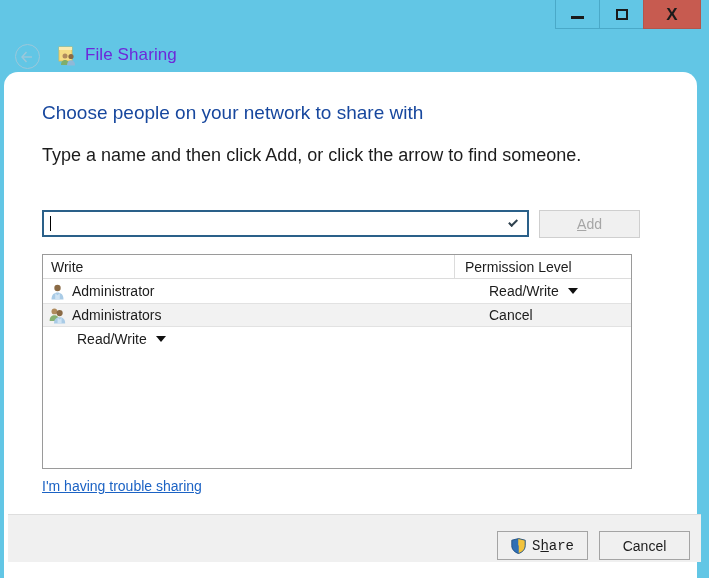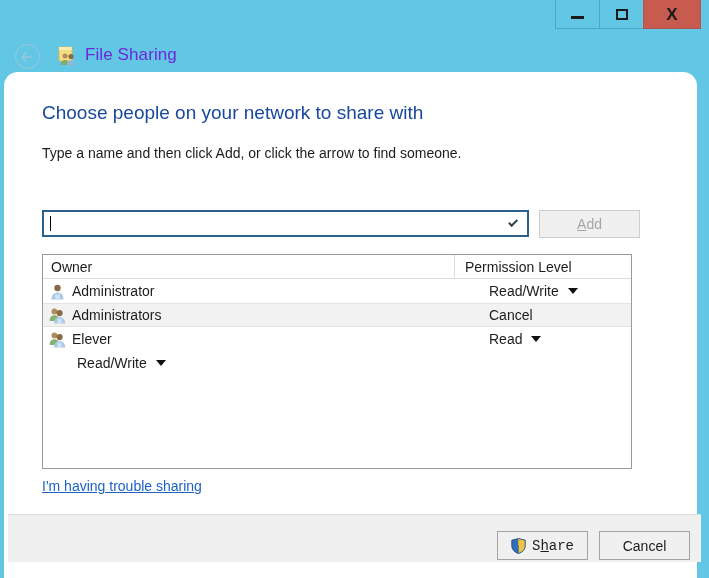--- a/index.html
+++ b/index.html
@@ -124,21 +124,21 @@
     left: 38px;
     top: 30px;
     font-size: 19px;
     color: #17479e;
     white-space: nowrap;
   }
   .subheading {
     position: absolute;
     left: 38px;
     top: 73px;
-    font-size: 14px;
+    font-size: 18px;
     color: #1c1c1c;
     white-space: nowrap;
   }
 
   
   .combo {
     position: absolute;
     left: 38px;
     top: 138px;
     width: 487px;
@@ -373,21 +373,21 @@
         <div class="chev"></div>
       </div>
     </div>
 
     <div class="add-btn">
       <span><u>A</u>dd</span>
     </div>
 
     <div class="listview">
       <div class="lv-header">
-        <div class="lv-th name">Owner</div>
+        <div class="lv-th name">Write</div>
         <div class="lv-th perm">Permission Level</div>
       </div>
 
       <div class="lv-row">
         <div class="lv-cell-name">
           <span class="ico">
             <svg width="17" height="17" viewBox="0 0 17 17">
               <circle cx="8.5" cy="5" r="3.2" fill="#8a6a45"></circle>
               <path d="M2.5 16.5 C2.5 11.6 5.4 9.6 8.5 9.6 C11.6 9.6 14.5 11.6 14.5 16.5 Z" fill="#a9cbe6"></path>
               <path d="M6.2 16.5 L6.2 10.2 L8.5 12.2 L10.8 10.2 L10.8 16.5 Z" fill="#cfe3f3"></path>
@@ -412,38 +412,20 @@
               <path d="M8.6 16.6 L8.6 10.8 L10.6 12.6 L12.6 10.8 L12.6 16.6 Z" fill="#cfe3f3"></path>
             </svg>
           </span>
           <span class="lv-name-text">Administrators</span>
         </div>
         <div class="lv-cell-perm">
           <span class="lv-perm-text">Cancel</span>
         </div>
       </div>
 
-      <div class="lv-row">
-        <div class="lv-cell-name">
-          <span class="ico">
-            <svg width="17" height="17" viewBox="0 0 17 17">
-              <circle cx="5.4" cy="4.4" r="2.9" fill="#b08b5e"></circle>
-              <path d="M0.6 14 C0.6 9.6 3 8.2 5.4 8.2 C7.8 8.2 10.2 9.6 10.2 14 Z" fill="#86b173"></path>
-              <circle cx="10.6" cy="6.1" r="3.1" fill="#8a6a45"></circle>
-              <path d="M5 16.6 C5 11.8 7.6 10.2 10.6 10.2 C13.6 10.2 16.2 11.8 16.2 16.6 Z" fill="#a9cbe6"></path>
-              <path d="M8.6 16.6 L8.6 10.8 L10.6 12.6 L12.6 10.8 L12.6 16.6 Z" fill="#cfe3f3"></path>
-            </svg>
-          </span>
-          <span class="lv-name-text">Elever</span>
-        </div>
-        <div class="lv-cell-perm">
-          <span class="lv-perm-text">Read</span>
-          <span class="perm-arrow"></span>
-        </div>
-      </div>
 
       <div class="lv-row">
         <div class="lv-cell-perm">
           <span class="lv-perm-text">Read/Write</span>
           <span class="perm-arrow"></span>
         </div>
       </div>
     </div>
 
     <div class="trouble-link">I'm having trouble sharing</div>

